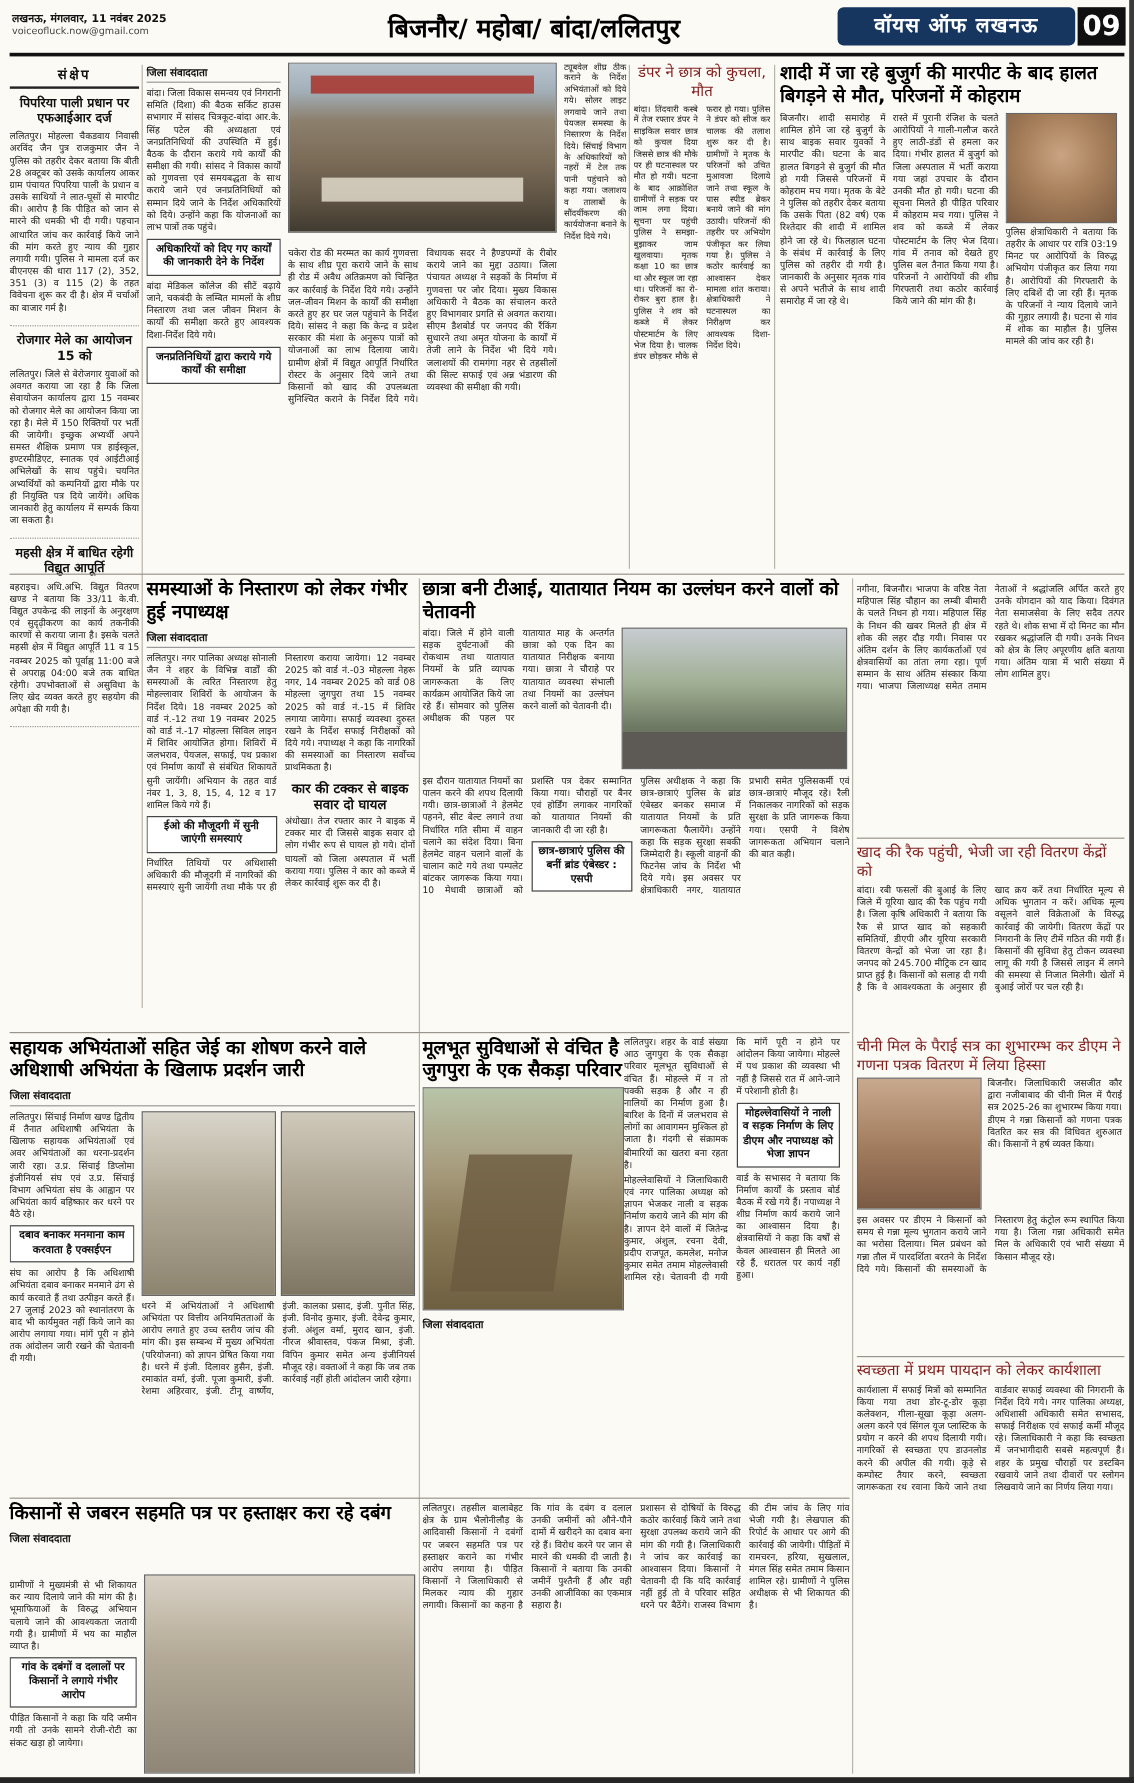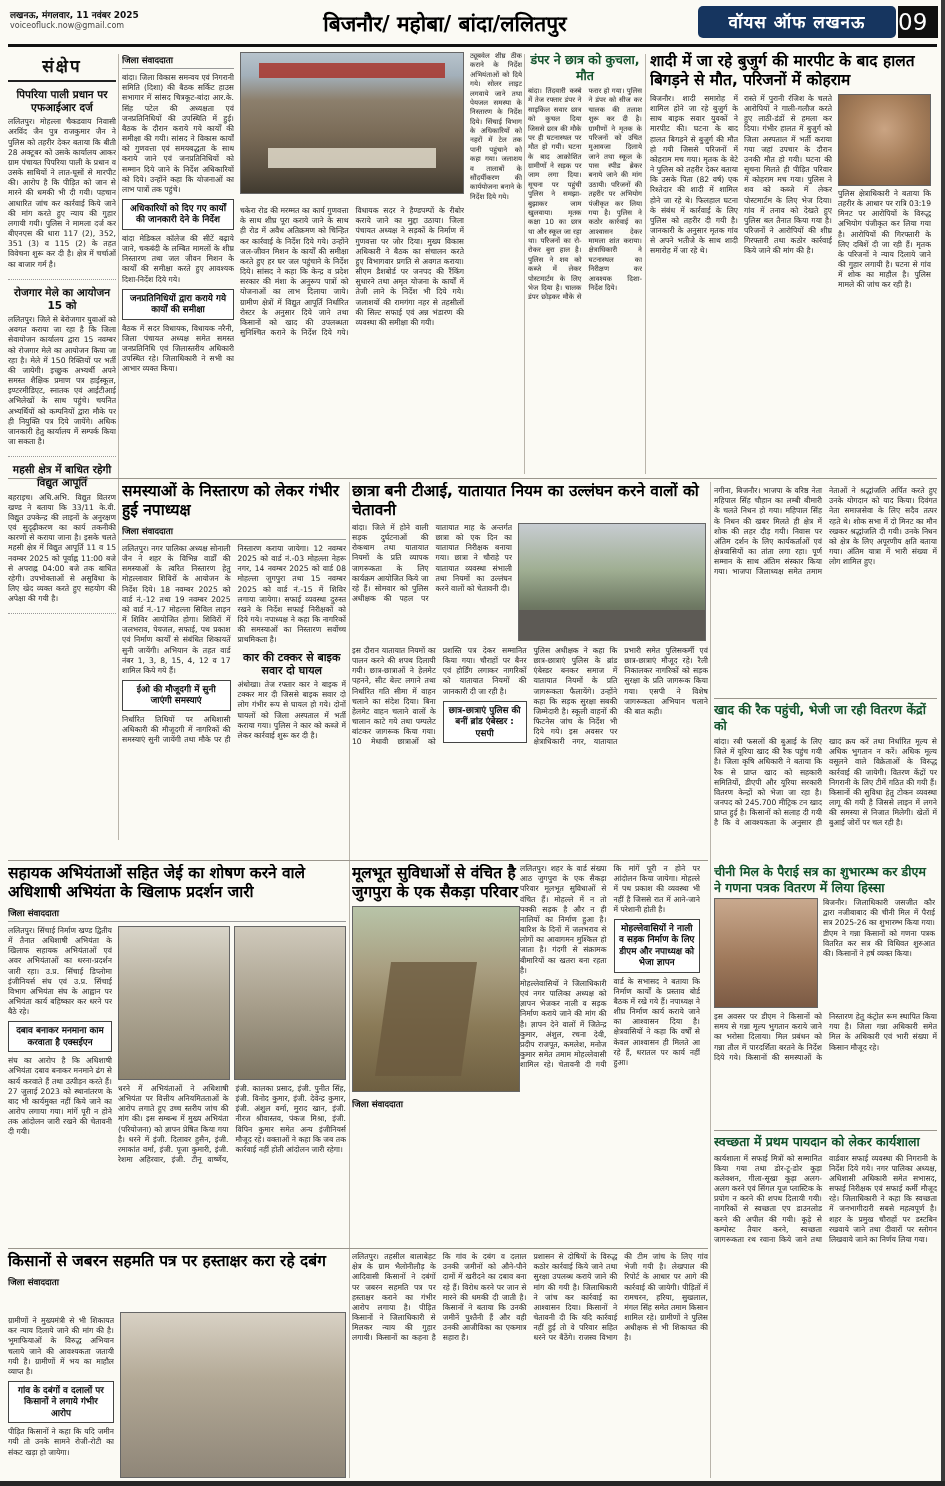--- a/index.html
+++ b/index.html
@@ -6,37 +6,37 @@
   html,body{background:#c9c9c9;}
   body{font-family:"DejaVu Sans",sans-serif;}
   .page{position:relative;width:945px;height:1486px;background:#fbfaf4;color:#111;margin:0 auto;overflow:hidden;}
   .abs{position:absolute;}
   .row{display:flex;}
   .colclip{overflow:hidden;}
   .bt{font-size:7.6px;line-height:1.34;text-align:justify;margin-bottom:3px;color:#1c1c1c;}
   .bt.small{font-size:7px;}
   .hl-xl{font-size:24px;font-weight:700;line-height:1.12;text-align:center;margin-bottom:5px;color:#000;}
   .hl-lg{font-size:15.5px;font-weight:700;line-height:1.22;margin-bottom:3px;color:#000;}
-  .hl-md{font-size:12.5px;font-weight:700;line-height:1.24;margin-bottom:2px;color:#14532d;}
+  .hl-md{font-size:12.5px;font-weight:400;line-height:1.24;margin-bottom:2px;color:#7f1d1d;}
   .byline{font-size:8.6px;font-weight:700;padding:2px 0;border-bottom:1px solid #999;margin-bottom:4px;}
   .boxed{border:1px solid #444;padding:3px 4px;font-size:8.8px;font-weight:700;text-align:center;line-height:1.3;margin:4px 0;break-inside:avoid;background:#fff;}
   .minihead{font-size:11px;font-weight:700;text-align:center;margin:5px 0 2px;break-inside:avoid;line-height:1.25;}
   .cols-2{column-count:2;column-gap:7px;}
   .cols-4{column-count:4;column-gap:7px;}
   .photo{border:1px solid #666;position:relative;}
   .vrule{position:absolute;width:1px;background:#b9b4aa;}
   .hrule{position:absolute;height:1px;background:#9a958c;}
   
   .dateline{font-size:9px;font-weight:700;}
   .email{font-size:8px;color:#444;}
   .regions{font-size:21px;font-weight:700;text-align:center;color:#000;}
   .brand-box{color:#fff;font-size:17px;font-weight:700;text-align:center;line-height:32px;border-radius:5px;letter-spacing:1px;}
-  .pageno-box{background:#101010;color:#fff;font-size:23px;font-weight:400;text-align:left;line-height:32px;}
+  .pageno-box{background:#101010;color:#fff;font-size:23px;font-weight:700;text-align:center;line-height:32px;}
   
-  .briefs-title{text-align:center;font-size:17px;font-weight:700;border-bottom:2px solid #222;padding-bottom:3px;margin-bottom:6px;letter-spacing:2px;}
+  .briefs-title{text-align:center;font-size:11px;font-weight:700;border-bottom:2px solid #222;padding-bottom:3px;margin-bottom:6px;letter-spacing:2px;}
   .brief{border-bottom:1px dotted #999;padding-bottom:6px;margin-bottom:6px;}
   .brief-title{font-size:10.5px;font-weight:700;text-align:center;line-height:1.25;margin-bottom:3px;}
   
   .ph-meeting{background:linear-gradient(180deg,#b7c3cc 0%,#a3b0ba 16%,#8c7f6c 34%,#7a6b57 58%,#5d5243 82%,#403a2f 100%);}
   .ph-meeting::before{content:"";position:absolute;left:8%;right:8%;top:7%;height:11%;background:#a8342c;opacity:.85;}
   .ph-meeting::after{content:"";position:absolute;left:12%;right:12%;bottom:18%;height:14%;background:#e8e2d2;opacity:.8;}
   .ph-elder{background:radial-gradient(circle at 50% 38%,#caa483 0%,#a8805c 45%,#7c5c41 100%);}
   .ph-funeral{background:linear-gradient(180deg,#aab795 0%,#8a9678 45%,#67725a 100%);}
   .ph-traffic{background:linear-gradient(180deg,#c7ccd1 0%,#9fae92 40%,#6f7a64 70%,#55514a 100%);}
   .ph-traffic::after{content:"";position:absolute;left:0;right:0;bottom:0;height:26%;background:#5d5a55;}
@@ -82,21 +82,20 @@
   </div>
 
   <div class="abs colclip" style="left:122px;top:52px;width:400px;height:424px">
     <div class="row" style="gap:6px;height:378px">
       <div class="colclip" style="width:112px">
         <div class="byline">जिला संवाददाता</div>
         <p class="bt">बांदा। जिला विकास समन्वय एवं निगरानी समिति (दिशा) की बैठक सर्किट हाउस सभागार में सांसद चित्रकूट-बांदा आर.के. सिंह पटेल की अध्यक्षता एवं जनप्रतिनिधियों की उपस्थिति में हुई। बैठक के दौरान कराये गये कार्यों की समीक्षा की गयी। सांसद ने विकास कार्यों को गुणवत्ता एवं समयबद्धता के साथ कराये जाने एवं जनप्रतिनिधियों को सम्मान दिये जाने के निर्देश अधिकारियों को दिये। उन्होंने कहा कि योजनाओं का लाभ पात्रों तक पहुंचे।</p>
         <div class="boxed">अधिकारियों को दिए गए कार्यों की जानकारी देने के निर्देश</div>
         <p class="bt">बांदा मेडिकल कॉलेज की सीटें बढ़ाये जाने, चकबंदी के लम्बित मामलों के शीघ्र निस्तारण तथा जल जीवन मिशन के कार्यों की समीक्षा करते हुए आवश्यक दिशा-निर्देश दिये गये।</p>
         <div class="boxed">जनप्रतिनिधियों द्वारा कराये गये कार्यों की समीक्षा</div>
-        <p class="bt">बैठक में सदर विधायक, विधायक नरैनी, जिला पंचायत अध्यक्ष समेत समस्त जनप्रतिनिधि एवं जिलास्तरीय अधिकारी उपस्थित रहे। जिलाधिकारी ने सभी का आभार व्यक्त किया।</p>
       </div>
       <div style="width:224px">
         <div class="photo ph-meeting" style="height:142px"></div>
         <div class="cols-2 colclip" style="height:230px;margin-top:12px">
           <p class="bt">चकेरा रोड की मरम्मत का कार्य गुणवत्ता के साथ शीघ्र पूरा कराये जाने के साथ ही रोड में अवैध अतिक्रमण को चिन्हित कर कार्रवाई के निर्देश दिये गये। उन्होंने जल-जीवन मिशन के कार्यों की समीक्षा करते हुए हर घर जल पहुंचाने के निर्देश दिये। सांसद ने कहा कि केन्द्र व प्रदेश सरकार की मंशा के अनुरूप पात्रों को योजनाओं का लाभ दिलाया जाये। ग्रामीण क्षेत्रों में विद्युत आपूर्ति निर्धारित रोस्टर के अनुसार दिये जाने तथा किसानों को खाद की उपलब्धता सुनिश्चित कराने के निर्देश दिये गये। विधायक सदर ने हैण्डपम्पों के रीबोर कराये जाने का मुद्दा उठाया। जिला पंचायत अध्यक्ष ने सड़कों के निर्माण में गुणवत्ता पर जोर दिया। मुख्य विकास अधिकारी ने बैठक का संचालन करते हुए विभागवार प्रगति से अवगत कराया। सीएम डैशबोर्ड पर जनपद की रैंकिंग सुधारने तथा अमृत योजना के कार्यों में तेजी लाने के निर्देश भी दिये गये। जलाशयों की रामगंगा नहर से तहसीलों की सिल्ट सफाई एवं अन्न भंडारण की व्यवस्था की समीक्षा की गयी।</p>
         </div>
       </div>
       <div class="colclip" style="width:52px">
         <p class="bt small">ट्यूबवेल शीघ्र ठीक कराने के निर्देश अभियंताओं को दिये गये। सोलर लाइट लगवाये जाने तथा पेयजल समस्या के निस्तारण के निर्देश दिये। सिंचाई विभाग के अधिकारियों को नहरों में टेल तक पानी पहुंचाने को कहा गया। जलाशय व तालाबों के सौंदर्यीकरण की कार्ययोजना बनाने के निर्देश दिये गये।</p>
       </div>

